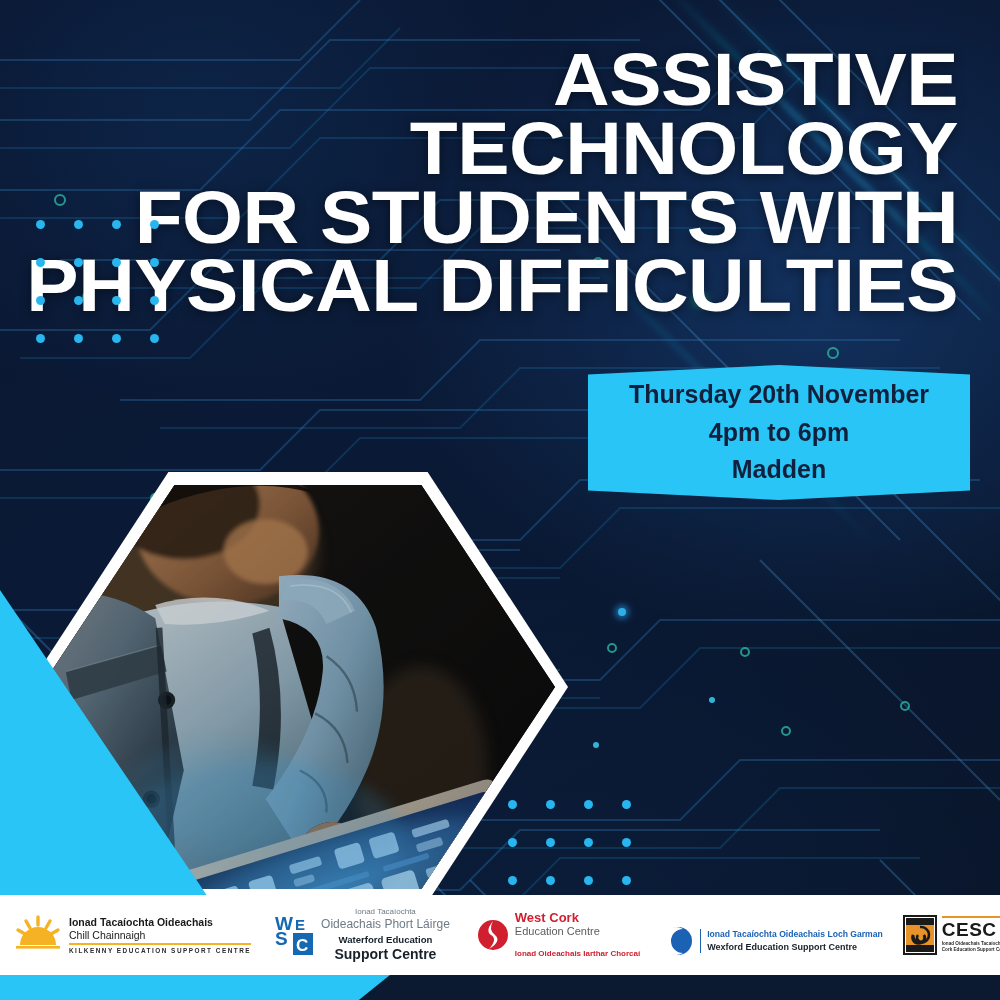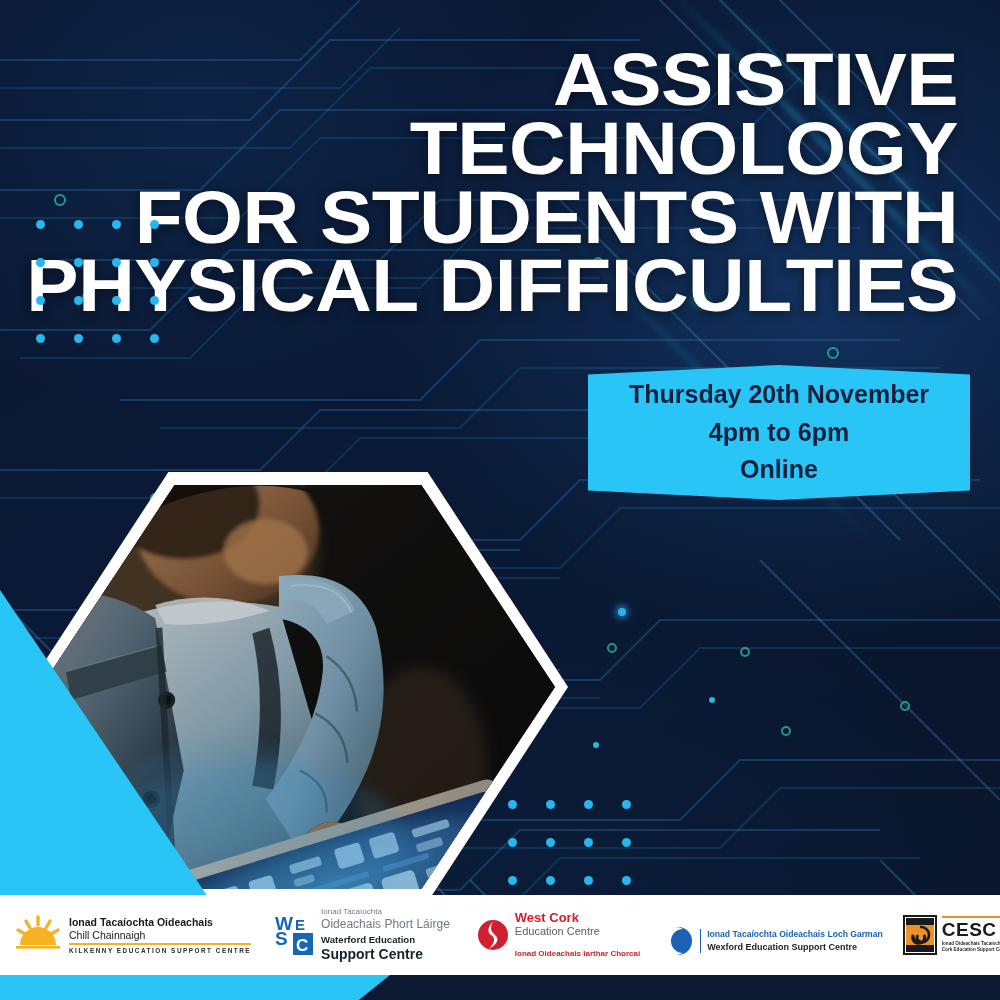--- a/index.html
+++ b/index.html
@@ -440,21 +440,21 @@
       <span></span>
     <span></span>
       <span></span>
       <span></span>
       <span></span>
   </div>
 
   <div class="date-banner">
     <div>Thursday 20th November</div>
     <div>4pm to 6pm</div>
-    <div>Online</div>
+    <div>Madden</div>
   </div>
 
 
   <div class="logo-strip">
 
     <div class="logo" style="margin-left:8px;">
       <svg width="48" height="42" viewBox="0 0 48 42">
         <g stroke="#f5b324" stroke-width="3.4" stroke-linecap="round">
           <line x1="24" y1="3" x2="24" y2="11"></line>
           <line x1="12" y1="7" x2="16" y2="14"></line>
@@ -474,21 +474,21 @@
     </div>
 
     <div class="logo" style="margin-left:24px;">
       <svg width="40" height="44" viewBox="0 0 40 44">
         <text x="0" y="17" font-family="Liberation Sans, sans-serif" font-size="19" font-weight="bold" fill="#1668b3">W</text>
         <text x="0" y="32" font-family="Liberation Sans, sans-serif" font-size="19" font-weight="bold" fill="#1668b3">S</text>
         <rect x="18" y="20" width="20" height="22" fill="#1668b3"></rect>
         <text x="20" y="17" font-family="Liberation Sans, sans-serif" font-size="15" font-weight="bold" fill="#1668b3">E</text>
         <text x="21" y="38" font-family="Liberation Sans, sans-serif" font-size="17" font-weight="bold" fill="#ffffff">C</text>
       </svg>
-      <div style="margin-left:6px;">
+      <div style="margin-left:6px;text-align:center;">
         <div class="lg-txt" style="font-size:8px;color:#6e7b86;line-height:1.3;">Ionad Tacaíochta</div>
         <div class="lg-txt" style="font-size:12px;color:#6e7b86;line-height:1.3;">Oideachais Phort Láirge</div>
         <div class="lg-txt" style="font-size:9.6px;font-weight:bold;color:#16212b;line-height:1.25;margin-top:1px;">Waterford Education</div>
         <div class="lg-txt" style="font-size:14px;font-weight:bold;color:#16212b;line-height:1.25;">Support Centre</div>
       </div>
     </div>
 
     <div class="logo" style="margin-left:26px;">
       <svg width="34" height="36" viewBox="0 0 34 36">
         <circle cx="17" cy="18" r="15" fill="#d0202f"></circle>

